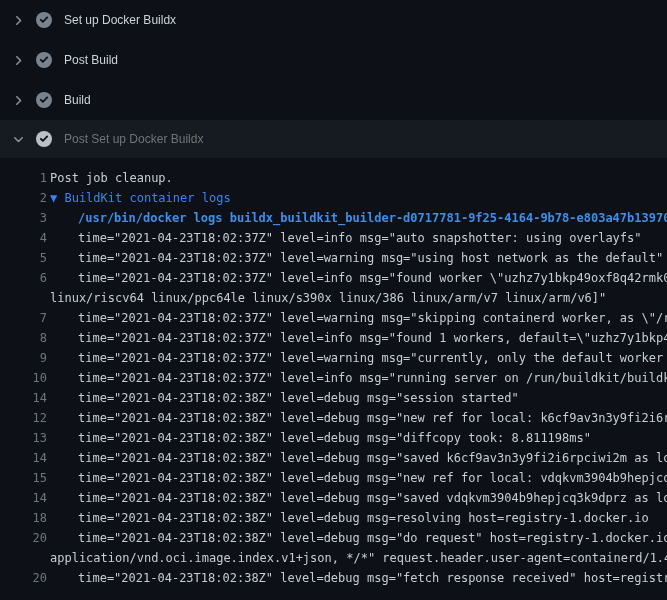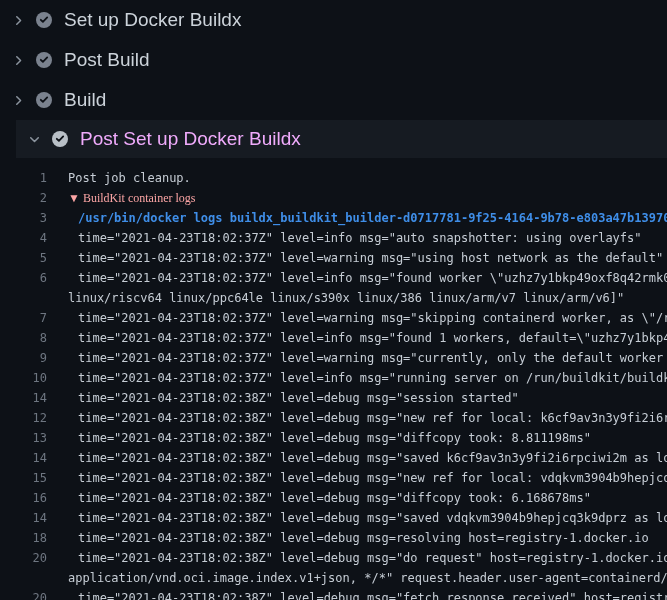--- a/index.html
+++ b/index.html
@@ -3,46 +3,46 @@
 <meta charset="utf-8">
 <style>
   html,body{margin:0;padding:0;background:#0d1117;}
   .screen{
     position:relative;width:667px;height:600px;overflow:hidden;
     background:#0d1117;font-family:"Liberation Sans",sans-serif;
   }
   
   .step-row{
     display:flex;align-items:center;height:40px;padding-left:12px;
-    color:#ccd3da;font-size:19px;cursor:pointer;box-sizing:border-box;
+    color:#ccd3da;font-size:12px;cursor:pointer;box-sizing:border-box;
   }
   .step-row .chev{
     flex:none;width:12px;display:flex;align-items:center;justify-content:center;
     color:#8b949e;margin-right:12px;
   }
   .step-row .check{
     flex:none;width:16px;height:16px;display:flex;align-items:center;justify-content:center;
     color:#7a828e;margin-right:12px;
   }
   .step-row .step-label{white-space:nowrap;}
-  .step-row.expanded{background:#161b22;height:38px;color:#f0abfc;margin-left:16px;}
+  .step-row.expanded{background:#161b22;height:38px;color:#737373;}
   .step-row.expanded .chev svg{transform:rotate(90deg);}
   .step-row.expanded .check{color:#b9c0c7;}
   
   .log-area{padding-top:10px;}
   .log-row{
     display:flex;height:20px;line-height:20px;overflow:hidden;
     font-family:"DejaVu Sans Mono","Liberation Mono",monospace;font-size:12px;
     white-space:pre;
   }
   .ln{flex:none;width:47px;text-align:right;color:#6e7681;cursor:pointer;}
-  .txt{flex:none;margin-left:21px;color:#c6cdd5;}
+  .txt{flex:none;margin-left:3px;color:#c6cdd5;}
   .txt.indent1{margin-left:31px;}
   .txt.cmd{color:#3f8ee8;font-weight:bold;}
-  .txt.group{color:#fca5a5;cursor:pointer;font-family:Liberation Serif, serif;}
+  .txt.group{color:#3b82f6;cursor:pointer;}
 </style>
 </head>
 <body>
 
 <div class="screen">
   <div id="steps">
   <div class="step-row">
     <span class="chev">
       <svg width="11" height="11" viewBox="0 0 16 16" aria-hidden="true">
         <path d="M5.5 2.5 L11 8 L5.5 13.5" fill="none" stroke="currentColor" stroke-width="2.2" stroke-linecap="round" stroke-linejoin="round"></path>
@@ -176,24 +176,20 @@
   <div class="log-row">
     <span class="ln">14</span>
     <span class="txt indent1">time="2021-04-23T18:02:38Z" level=debug msg="saved k6cf9av3n3y9fi2i6rpciwi2m as local</span>
   </div>
 
   <div class="log-row">
     <span class="ln">15</span>
     <span class="txt indent1">time="2021-04-23T18:02:38Z" level=debug msg="new ref for local: vdqkvm3904b9hepjcq3k9</span>
   </div>
 
-  <div class="log-row">
-    <span class="ln">16</span>
-    <span class="txt indent1">time="2021-04-23T18:02:38Z" level=debug msg="diffcopy took: 6.168678ms"</span>
-  </div>
 
   <div class="log-row">
     <span class="ln">14</span>
     <span class="txt indent1">time="2021-04-23T18:02:38Z" level=debug msg="saved vdqkvm3904b9hepjcq3k9dprz as local</span>
   </div>
 
   <div class="log-row">
     <span class="ln">18</span>
     <span class="txt indent1">time="2021-04-23T18:02:38Z" level=debug msg=resolving host=registry-1.docker.io</span>
   </div>

